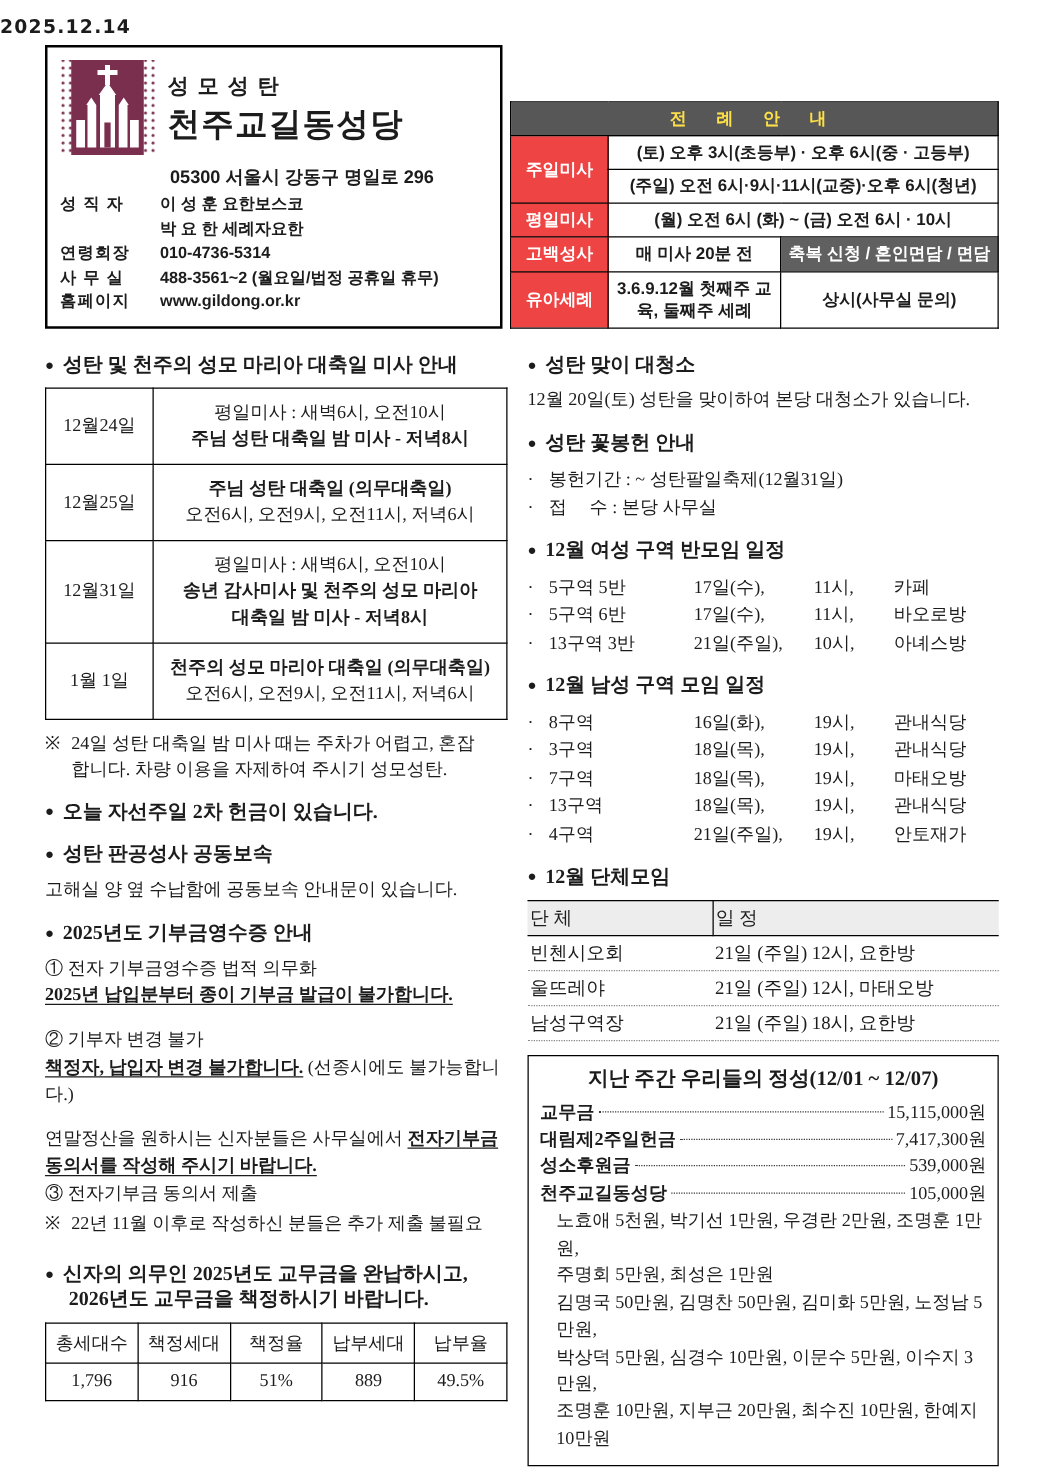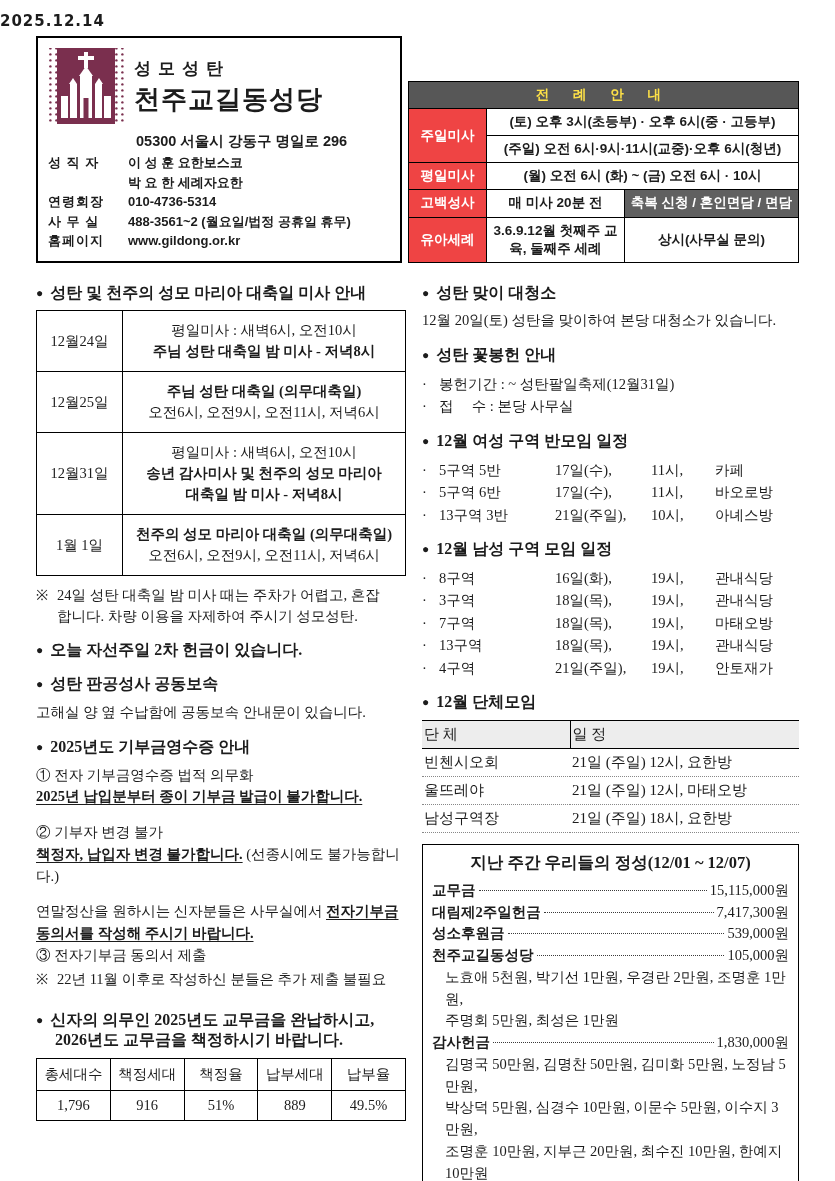--- a/index.html
+++ b/index.html
@@ -406,24 +406,19 @@
         <span class="off-dots"></span>
         <span class="off-amount">539,000원</span>
       </div>
       <div class="off-row">
         <span class="off-label">천주교길동성당</span>
         <span class="off-dots"></span>
         <span class="off-amount">105,000원</span>
       </div>
       <div class="off-donors">노효애 5천원, 박기선 1만원, 우경란 2만원, 조명훈 1만원,</div>
       <div class="off-donors">주명회 5만원, 최성은 1만원</div>
-      <div class="off-row">
-        <span class="off-label">감사헌금</span>
-        <span class="off-dots"></span>
-        <span class="off-amount">1,830,000원</span>
-      </div>
       <div class="off-donors">김명국 50만원, 김명찬 50만원, 김미화 5만원, 노정남 5만원,</div>
       <div class="off-donors">박상덕 5만원, 심경수 10만원, 이문수 5만원, 이수지 3만원,</div>
       <div class="off-donors">조명훈 10만원, 지부근 20만원, 최수진 10만원, 한예지 10만원</div>
     </div>
 
   </div>
 </div>
 
 </body></html>

